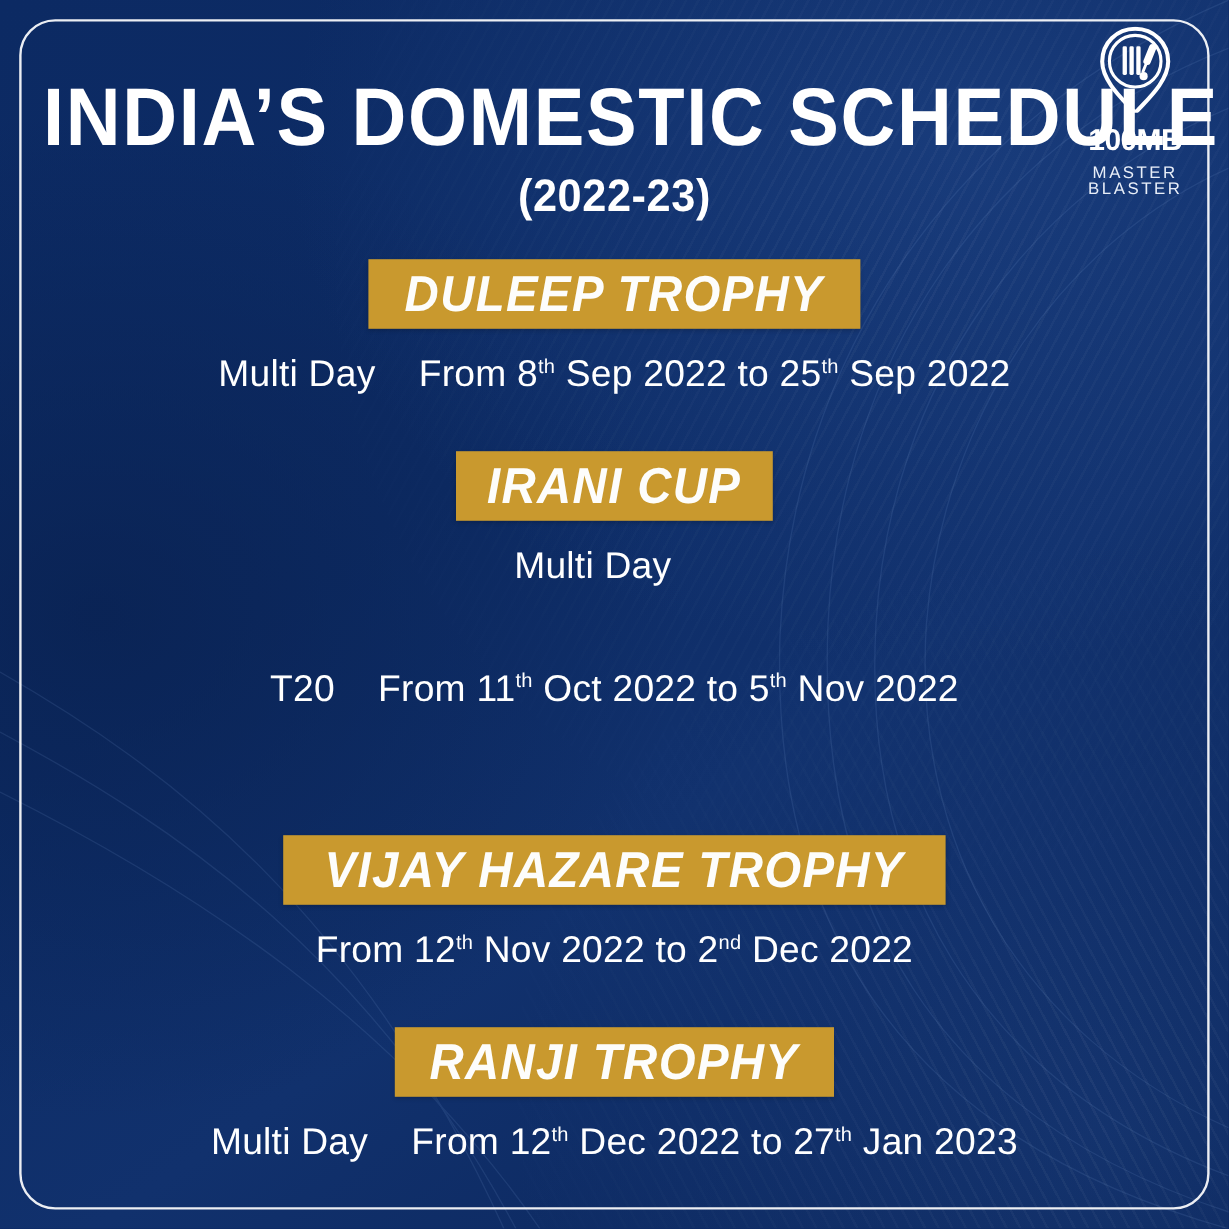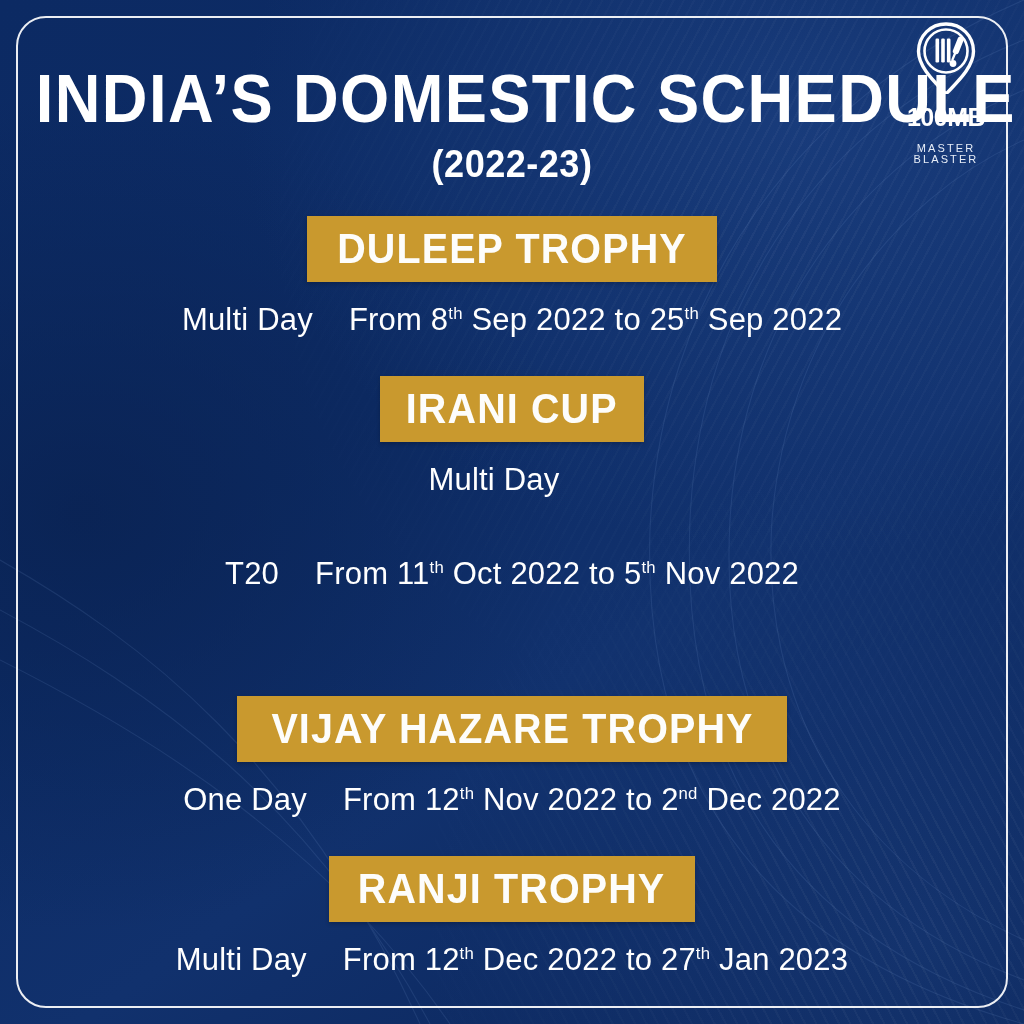--- a/index.html
+++ b/index.html
@@ -108,24 +108,24 @@
   .logo-name {
     margin-top: 11px;
     font-family: "Liberation Sans Narrow", "Liberation Sans", sans-serif;
     font-weight: 700;
     font-size: 25px;
     letter-spacing: -0.5px;
     color: #ffffff;
     line-height: 1;
   }
   .logo-tag {
-    margin-top: 13px;
+    margin-top: 6px;
     font-family: "Liberation Sans Narrow", "Liberation Sans", sans-serif;
     font-weight: 400;
-    font-size: 11px;
+    font-size: 14px;
     letter-spacing: 2.1px;
     color: #e8eef8;
     line-height: 1;
   }
 
   
   .schedule {
     position: absolute;
     left: 0; right: 0;
     top: 216px;
@@ -135,26 +135,27 @@
   .event {
     height: 160px;
     display: flex;
     flex-direction: column;
     align-items: center;
     justify-content: flex-start;
   }
   .banner {
     background: #c9992e;
     color: #ffffff;
-    height: 66px;
+    height: 58px;
     display: flex;
     align-items: center;
     justify-content: center;
     padding: 0 19px;
     box-shadow: 0 2px 4px rgba(0,0,0,0.22);
+    font-style: italic;
   }
   .banner-text {
     font-family: "Liberation Sans Narrow", "Liberation Sans", sans-serif;
     font-weight: 700;
     font-size: 42px;
     letter-spacing: 1.2px;
     line-height: 1;
     transform: scaleX(0.94);
     white-space: nowrap;
     color: #fdfdfb;
@@ -245,21 +246,20 @@
         <div class="details">
           <span class="format">T20</span>
           <span class="dates">From 11<sup>th</sup> Oct 2022 to 5<sup>th</sup> Nov 2022</span>
         </div>
       </div>
       <div class="event">
         <div class="banner">
           <div class="banner-text">VIJAY HAZARE TROPHY</div>
         </div>
         <div class="details">
-          <span class="format">One Day</span>
           <span class="dates">From 12<sup>th</sup> Nov 2022 to 2<sup>nd</sup> Dec 2022</span>
         </div>
       </div>
       <div class="event">
         <div class="banner">
           <div class="banner-text">RANJI TROPHY</div>
         </div>
         <div class="details">
           <span class="format">Multi Day</span>
           <span class="dates">From 12<sup>th</sup> Dec 2022 to 27<sup>th</sup> Jan 2023</span>

